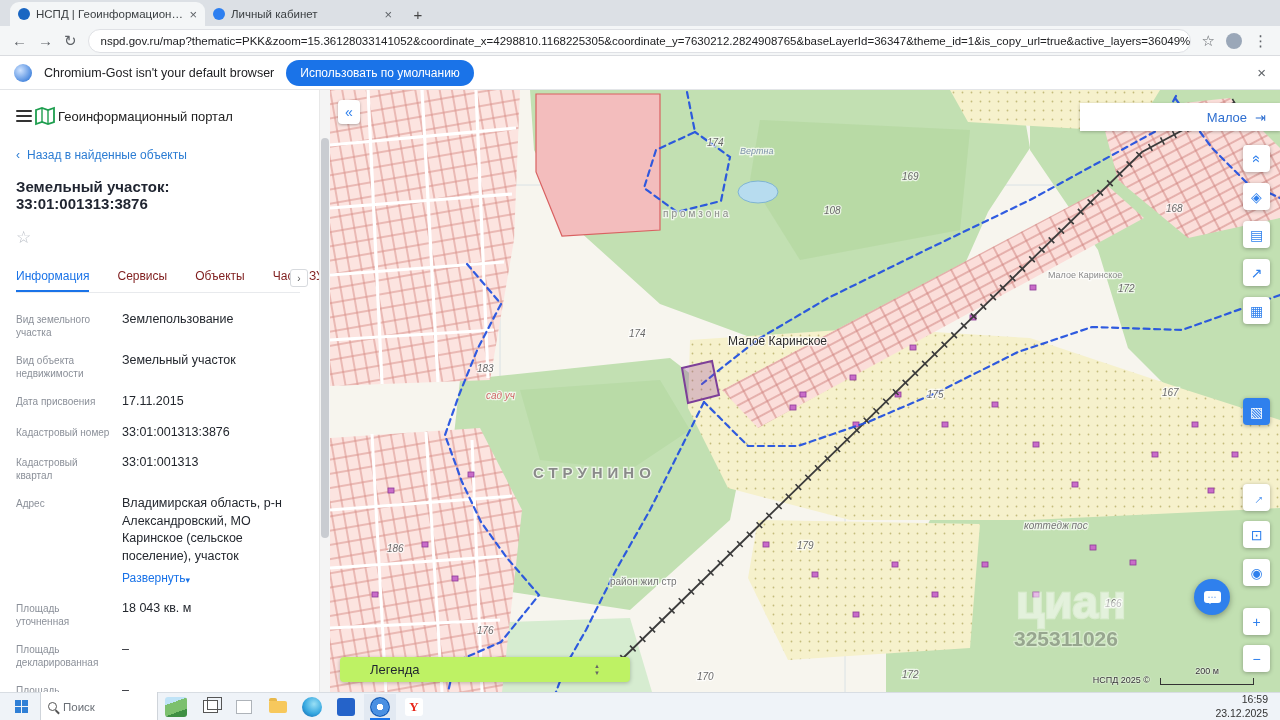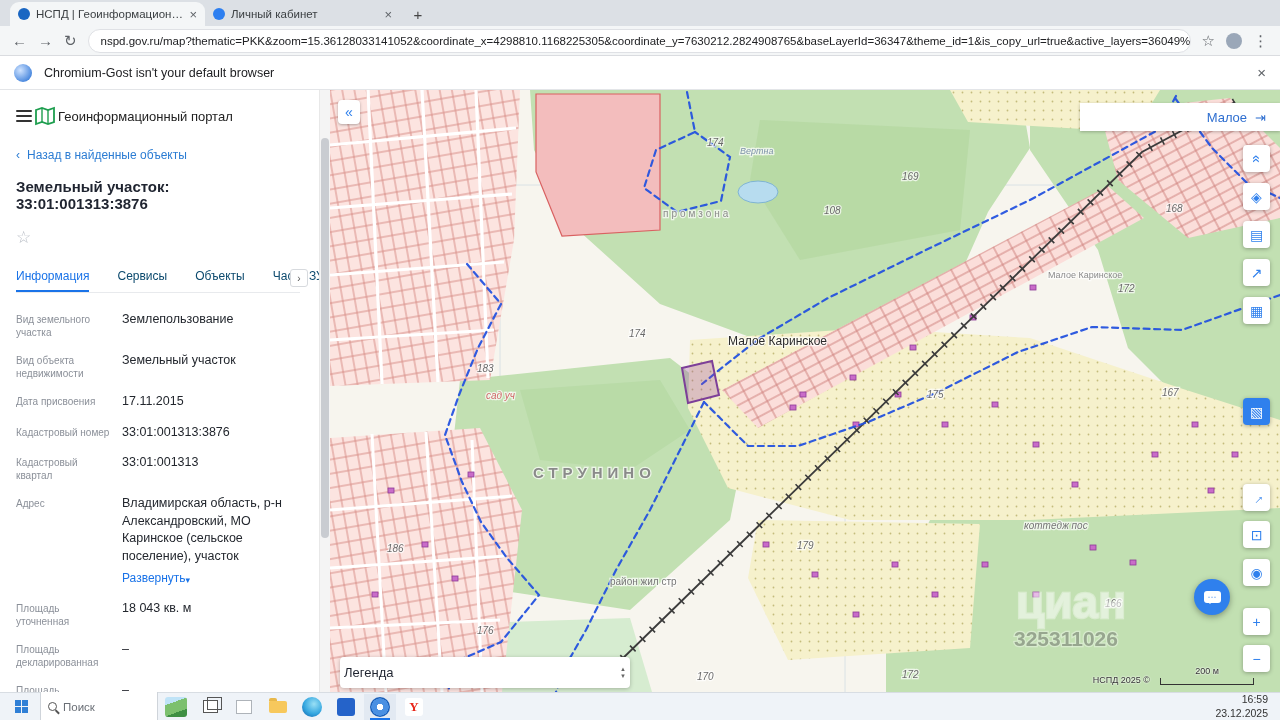--- a/index.html
+++ b/index.html
@@ -28,21 +28,21 @@
   .sidebar{width:330px;flex:none;background:#fff;position:relative;overflow:hidden;}
   .sb-inner{padding:10px 30px 0 16px;}
   .sb-head{display:flex;align-items:center;gap:2px;height:32px;}
   .burger{display:flex;flex-direction:column;gap:3px;cursor:pointer;}
   .burger span{display:block;width:16px;height:2px;background:#333;border-radius:1px;}
   .portal{font-size:13px;color:#222;}
   .backrow{display:flex;align-items:center;gap:7px;color:#2b7cd3;font-size:12px;margin-top:16px;}
   .sb-title{font-size:15px;font-weight:600;color:#1f2430;margin-top:16px;}
   .star{font-size:17px;color:#b9bec6;margin-top:15px;}
   .stabs{display:flex;gap:28px;margin-top:15px;border-bottom:1px solid #e8eaed;position:relative;padding-right:16px;}
-  .stab{font-size:12px;color:#0c4a6e;padding:6px 0 9px;white-space:nowrap;}
+  .stab{font-size:12px;color:#7f1d1d;padding:6px 0 9px;white-space:nowrap;}
   .stab.active{color:#1a73e8;box-shadow:inset 0 -2px 0 #1a73e8;}
   .stab.partial{max-width:33px;overflow:hidden;}
   .stab-more{position:absolute;right:-8px;top:6px;width:16px;height:16px;border:1px solid #d7dade;border-radius:3px;display:flex;align-items:center;justify-content:center;font-size:10px;color:#555;background:#fff;}
   .fields{margin-top:18px;}
   .frow{display:flex;gap:10px;margin-bottom:13px;}
   .flabel{width:96px;flex:none;font-size:10px;color:#8b9099;line-height:1.3;padding-top:2px;}
   .fvalue{font-size:12.5px;color:#23272e;line-height:1.4;}
   .morelink{color:#1a73e8;font-size:12px;margin-top:5px;display:flex;align-items:flex-end;}
   .morelink .ch{font-size:9px;}
   .sb-track{position:absolute;top:0;right:0;width:11px;height:100%;background:#f4f4f4;border-left:1px solid #e8e8e8;box-sizing:border-box;}
@@ -53,21 +53,21 @@
   .mapsvg text{paint-order:stroke;stroke:#ffffff;stroke-opacity:.7;stroke-width:2.5px;font-family:"Liberation Sans",sans-serif;}
   .map-btn{position:absolute;width:27px;height:27px;background:#fff;border-radius:4px;box-shadow:0 1px 4px rgba(0,0,0,.3);display:flex;align-items:center;justify-content:center;color:#2f80ed;font-size:14px;line-height:1;}
   .map-btn.blue{background:#2f80ed;color:#fff;}
   .rot90{display:inline-block;transform:rotate(90deg);}
   .rot-45{display:inline-block;transform:rotate(-45deg);}
   .collapse-btn{position:absolute;left:8px;top:10px;width:22px;height:24px;background:#fff;border-radius:4px;box-shadow:0 1px 3px rgba(0,0,0,.3);display:flex;align-items:center;justify-content:center;color:#2f80ed;font-size:14px;}
   .login-bar{position:absolute;top:13px;right:0;width:200px;height:28px;background:#fff;box-shadow:0 1px 3px rgba(0,0,0,.25);display:flex;align-items:center;justify-content:flex-end;gap:8px;padding-right:14px;box-sizing:border-box;color:#2f6fd0;font-size:13px;}
   .chat-btn{position:absolute;right:50px;top:489px;width:36px;height:36px;border-radius:50%;background:#2f80ed;box-shadow:0 2px 6px rgba(0,0,0,.35);display:flex;align-items:center;justify-content:center;}
   .chat-bubble{width:17px;height:12px;background:#fff;border-radius:3px;position:relative;display:flex;align-items:center;justify-content:center;color:#2f80ed;font-size:9px;line-height:1;}
   .chat-bubble::after{content:"";position:absolute;bottom:-4px;left:3px;border:3px solid transparent;border-top-color:#fff;}
-  .legend-bar{position:absolute;left:10px;top:567px;width:290px;height:31px;background:#ffffff;border-radius:4px;box-shadow:0 1px 4px rgba(0,0,0,.25);display:flex;align-items:center;justify-content:space-between;padding:0 4px;box-sizing:border-box;font-size:13px;color:#1f2430;}
+  .legend-bar{position:absolute;left:10px;top:567px;width:290px;height:25px;background:#bef264;border-radius:4px;box-shadow:0 1px 4px rgba(0,0,0,.25);display:flex;align-items:center;justify-content:space-between;padding:0 30px;box-sizing:border-box;font-size:13px;color:#1f2430;}
   .legend-ch{display:flex;flex-direction:column;gap:1px;font-size:6px;color:#666;line-height:1;}
   .map-attrib{position:absolute;right:26px;bottom:7px;display:flex;align-items:flex-end;gap:10px;font-size:9px;color:#333;text-shadow:0 0 2px #fff,0 0 2px #fff;}
   .scalebar{width:92px;height:6px;border:1.5px solid #333;border-top:none;position:relative;}
   .scalelabel{position:absolute;left:50%;transform:translateX(-50%);top:-12px;font-size:9px;white-space:nowrap;}
   
   .taskbar{height:28px;background:#eff3f8;border-top:1px solid #d8dde3;display:flex;align-items:center;padding:0 4px;gap:2px;box-sizing:border-box;}
   .tb-start{width:34px;height:26px;display:flex;align-items:center;justify-content:center;}
   .winlogo{display:grid;grid-template-columns:6px 6px;grid-template-rows:6px 6px;gap:1px;}
   .winlogo i{background:#2f7fd6;}
   .tb-search{width:118px;height:40px;background:#fff;border:1px solid #cfd4da;border-radius:2px;display:flex;align-items:center;gap:6px;padding:0 7px;font-size:11.5px;color:#6a6f76;box-sizing:border-box;}
@@ -111,20 +111,21 @@
   <span class="nav-ic">↻</span>
   <div class="urlbox">nspd.gov.ru/map?thematic=PKK&amp;zoom=15.36128033141052&amp;coordinate_x=4298810.1168225305&amp;coordinate_y=7630212.2824908765&amp;baseLayerId=36347&amp;theme_id=1&amp;is_copy_url=true&amp;active_layers=36049%2C37316%2C36281%2C36048</div>
   <span class="nav-ic">☆</span>
   <span class="avatar"></span>
   <span class="nav-ic">⋮</span>
 </div>
 
 <div class="notifbar">
   <span class="chrlogo"></span>
   <span class="notif-text">Chromium-Gost isn't your default browser</span>
+  <span class="notif-btn">Использовать по умолчанию</span>
   <span class="notif-x">×</span>
 </div>
 
 <div class="main">
 
   <div class="sidebar">
     <div class="sb-inner">
       <div class="sb-head">
         <div class="burger">
             <span></span>

